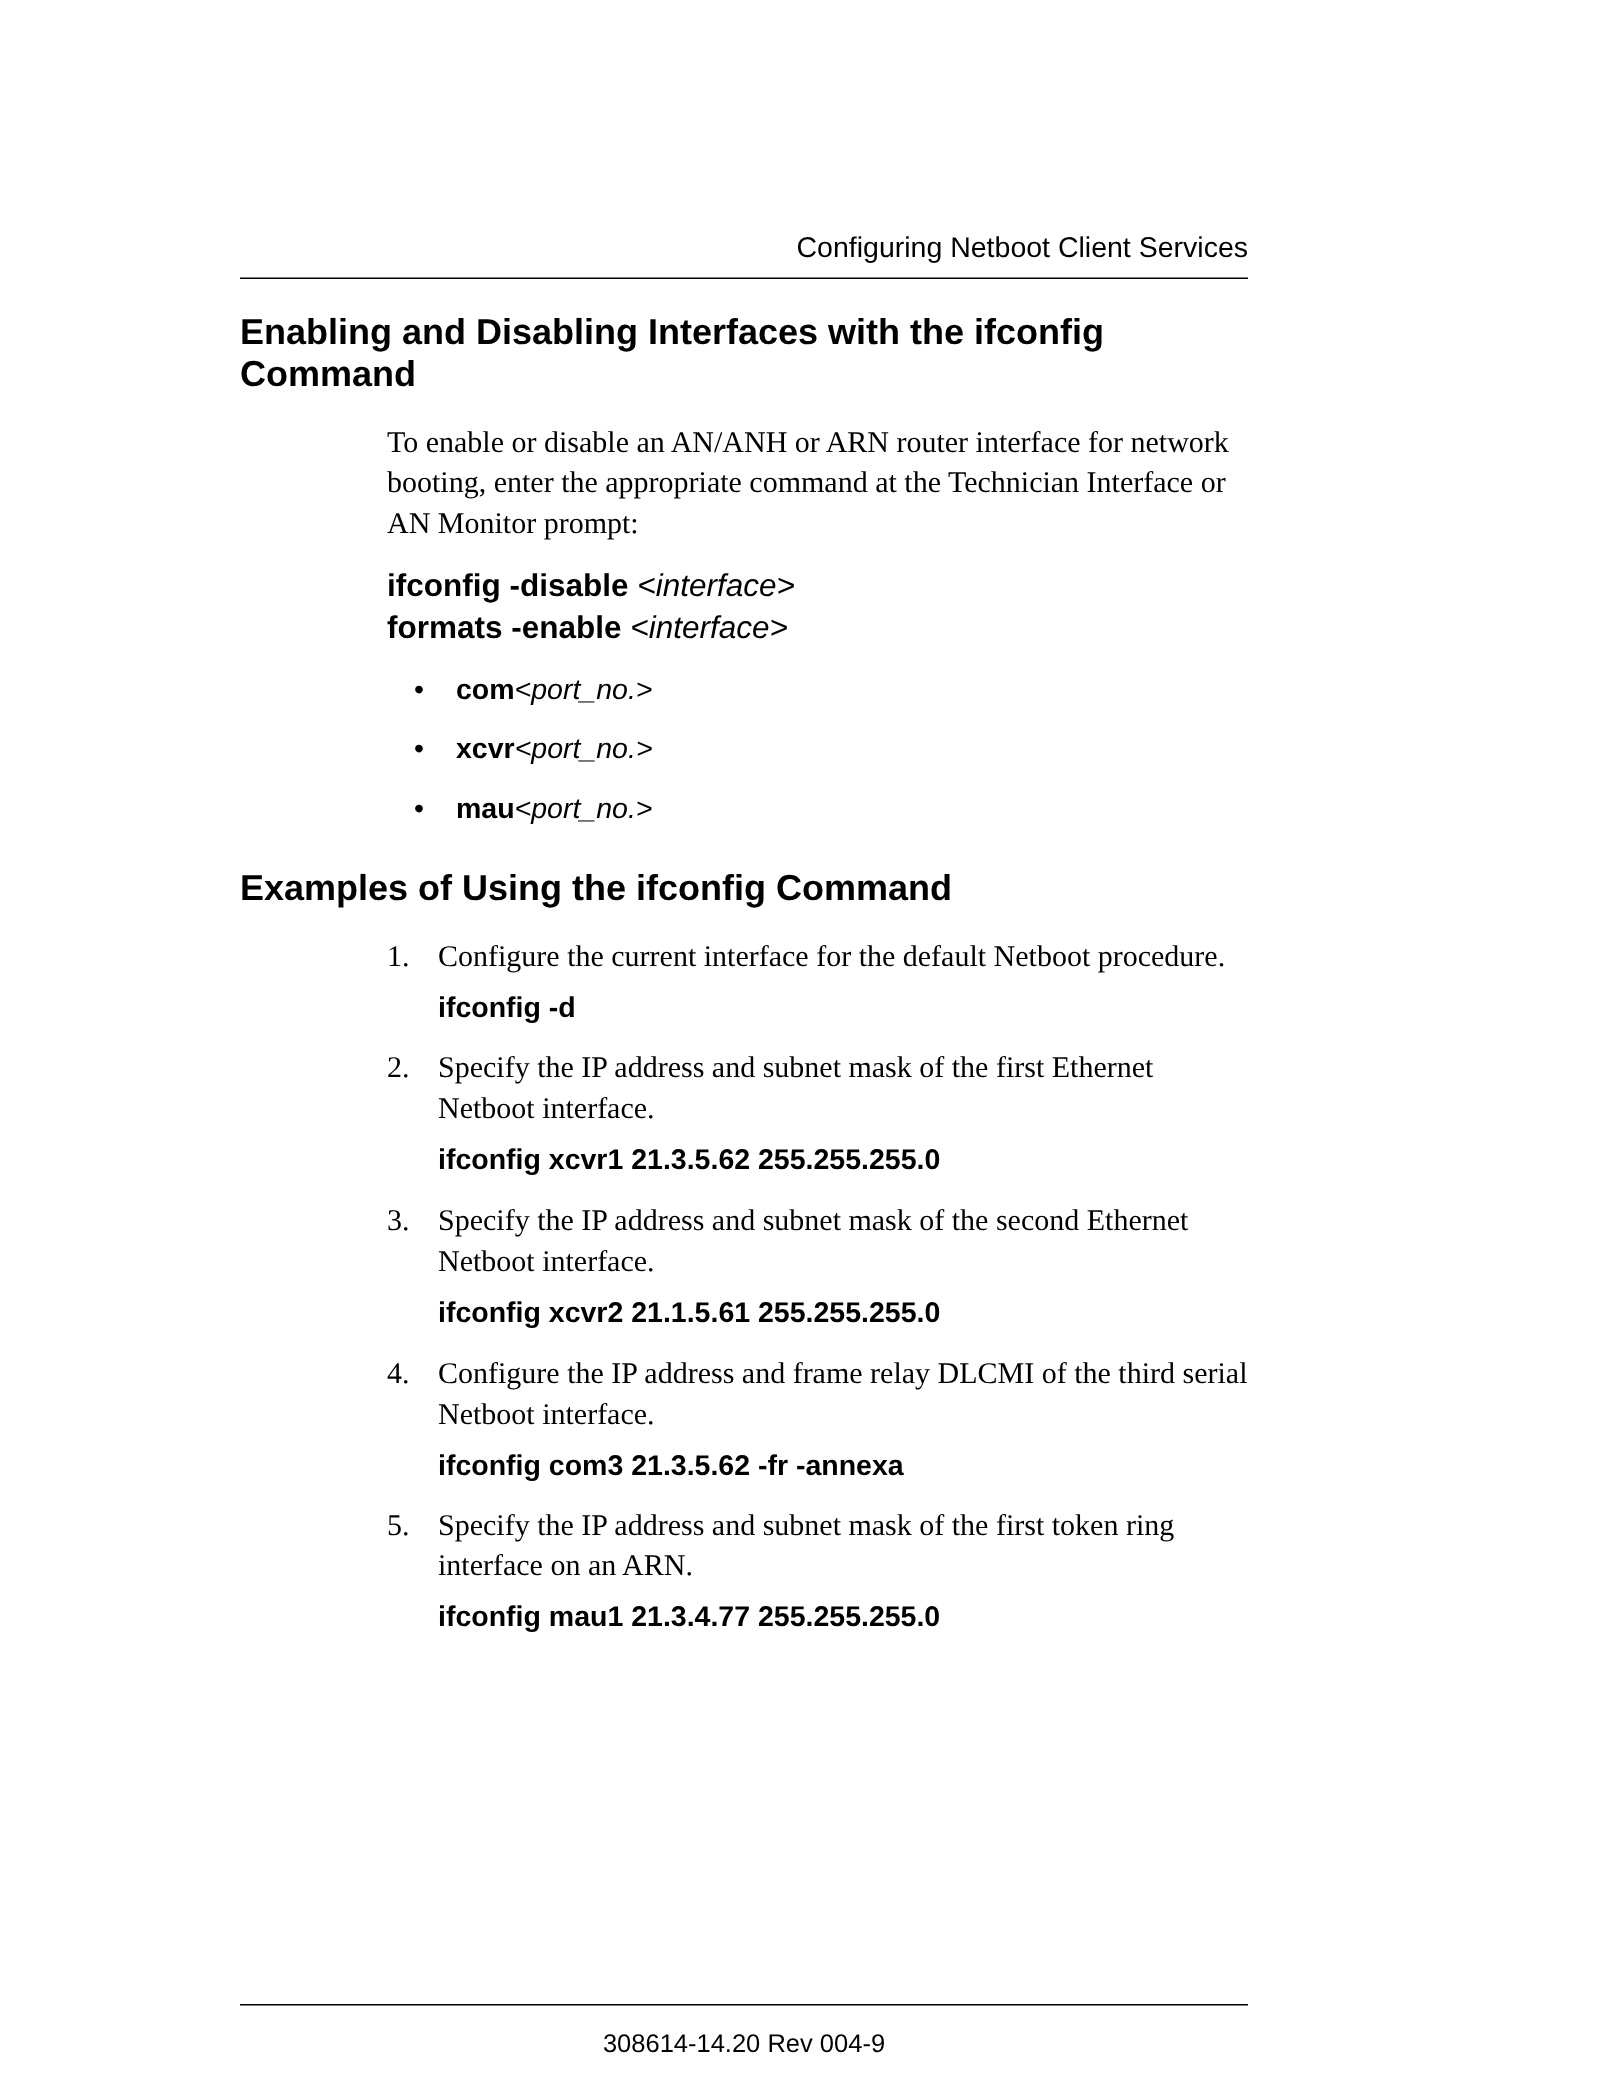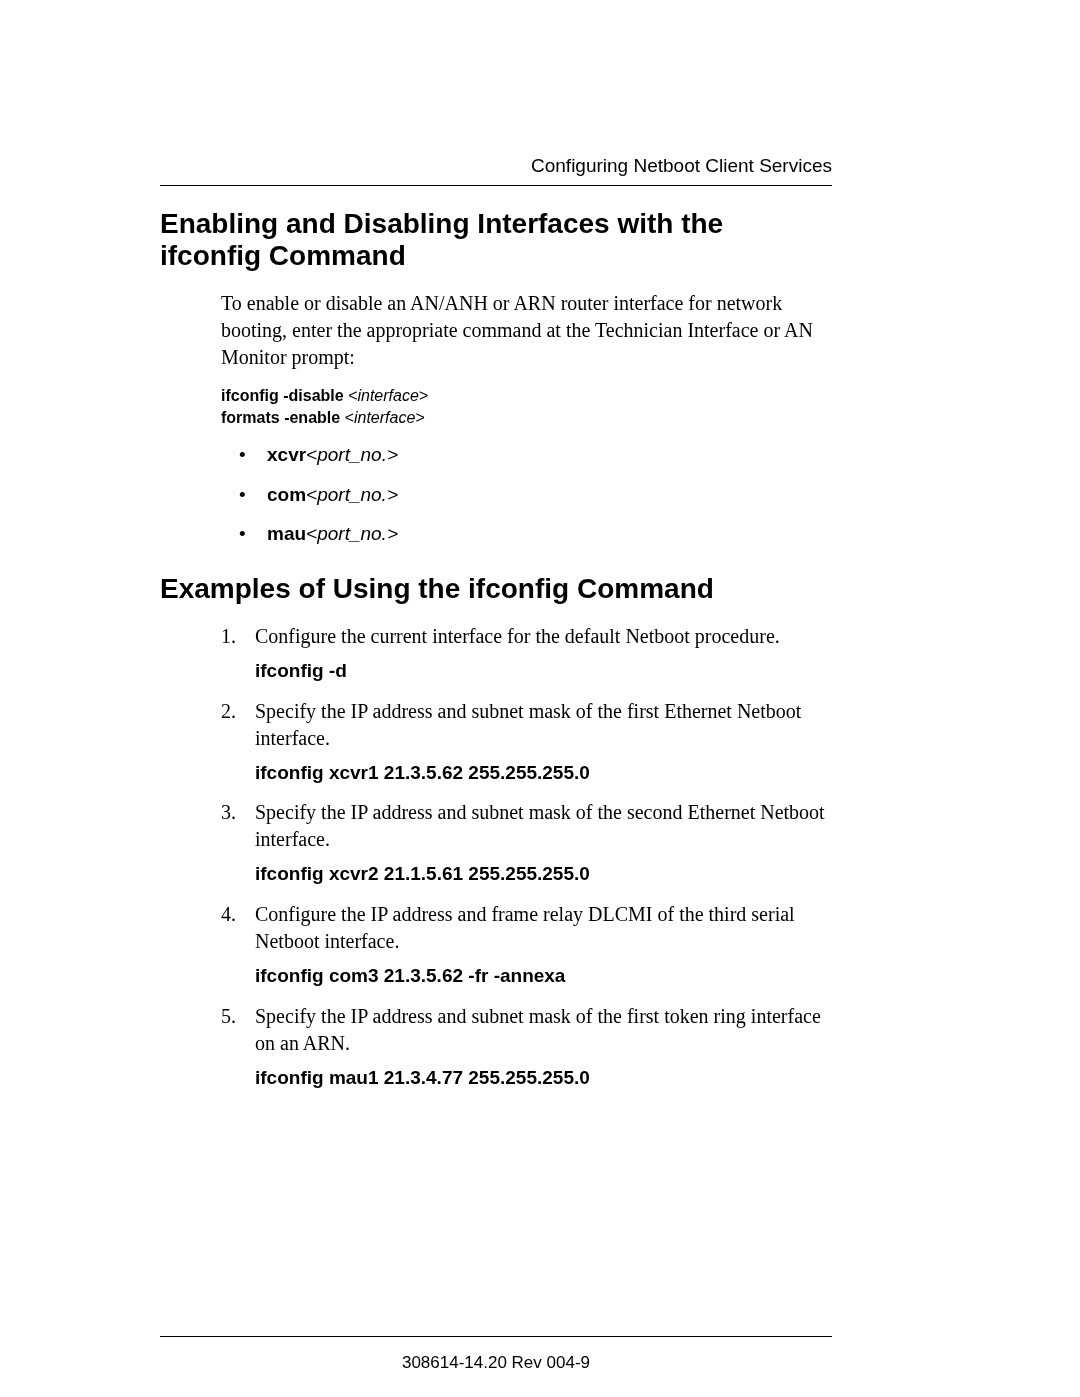--- a/index.html
+++ b/index.html
@@ -23,37 +23,37 @@
     margin-bottom: 8px;
   }
   .rule {
     border: none;
     border-top: 1.5px solid #000;
     margin: 0 0 22px 0;
   }
   h2.section-title {
     font-family: Helvetica, Arial, sans-serif;
     font-weight: bold;
-    font-size: 28px;
+    font-size: 24px;
     margin: 6px 0 18px 0;
   }
   .content-block {
-    margin-left: 61px;
+    margin-left: 98px;
     font-size: 20px;
     line-height: 1.35;
   }
   .content-block p {
     margin: 0 0 14px 0;
   }
   .cmd-lines {
     margin: 0 0 14px 0;
   }
   .cmd-line {
     font-family: Helvetica, Arial, sans-serif;
-    font-size: 16px;
+    font-size: 21px;
     line-height: 1.35;
   }
   .cmd-bold {
     font-weight: bold;
   }
   .cmd-arg {
     font-style: italic;
     font-weight: normal;
   }
   .interface-var {
@@ -143,22 +143,22 @@
       <div class="cmd-line">
         <span class="cmd-bold">ifconfig -disable</span><span class="cmd-arg"> &lt;interface&gt;</span>
       </div>
       <div class="cmd-line">
         <span class="cmd-bold">formats -enable</span><span class="cmd-arg"> &lt;interface&gt;</span>
       </div>
     </div>
 
 
     <ul class="if-list">
+      <li><span class="if-name">com</span><span class="port">&lt;port_no.&gt;</span></li>
       <li><span class="if-name">xcvr</span><span class="port">&lt;port_no.&gt;</span></li>
-      <li><span class="if-name">com</span><span class="port">&lt;port_no.&gt;</span></li>
       <li><span class="if-name">mau</span><span class="port">&lt;port_no.&gt;</span></li>
     </ul>
   </div>
 
   <h2 class="section-title">Examples of Using the ifconfig Command</h2>
 
   <div class="content-block">
     <ol class="examples">
       <li>
         <div>Configure the current interface for the default Netboot procedure.</div>

